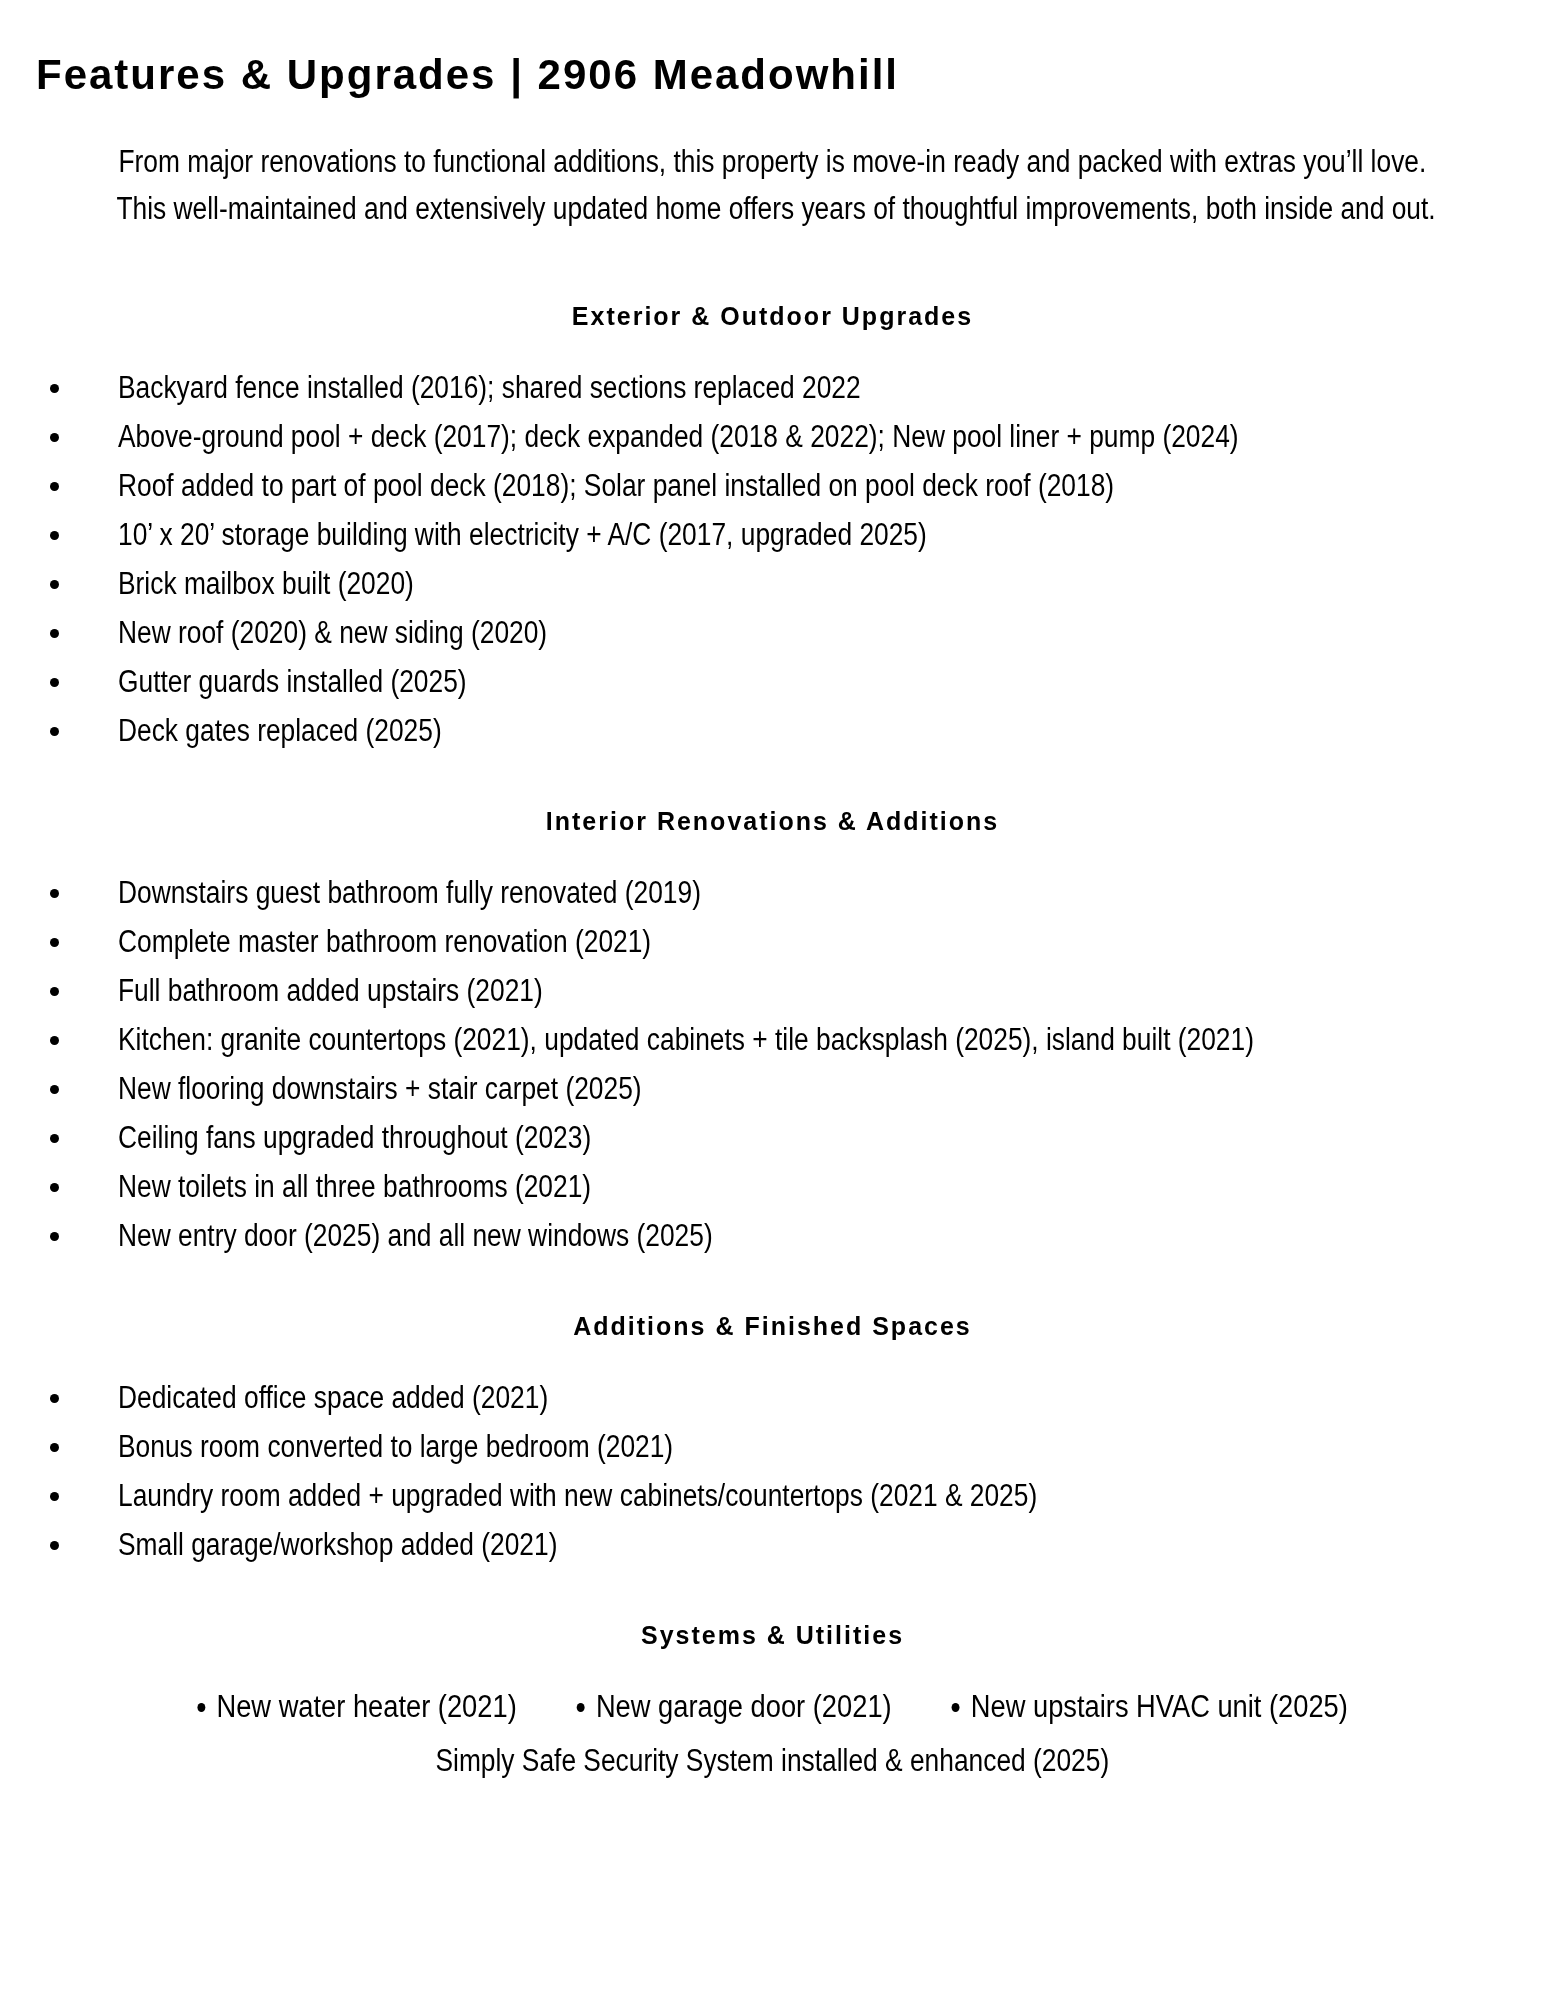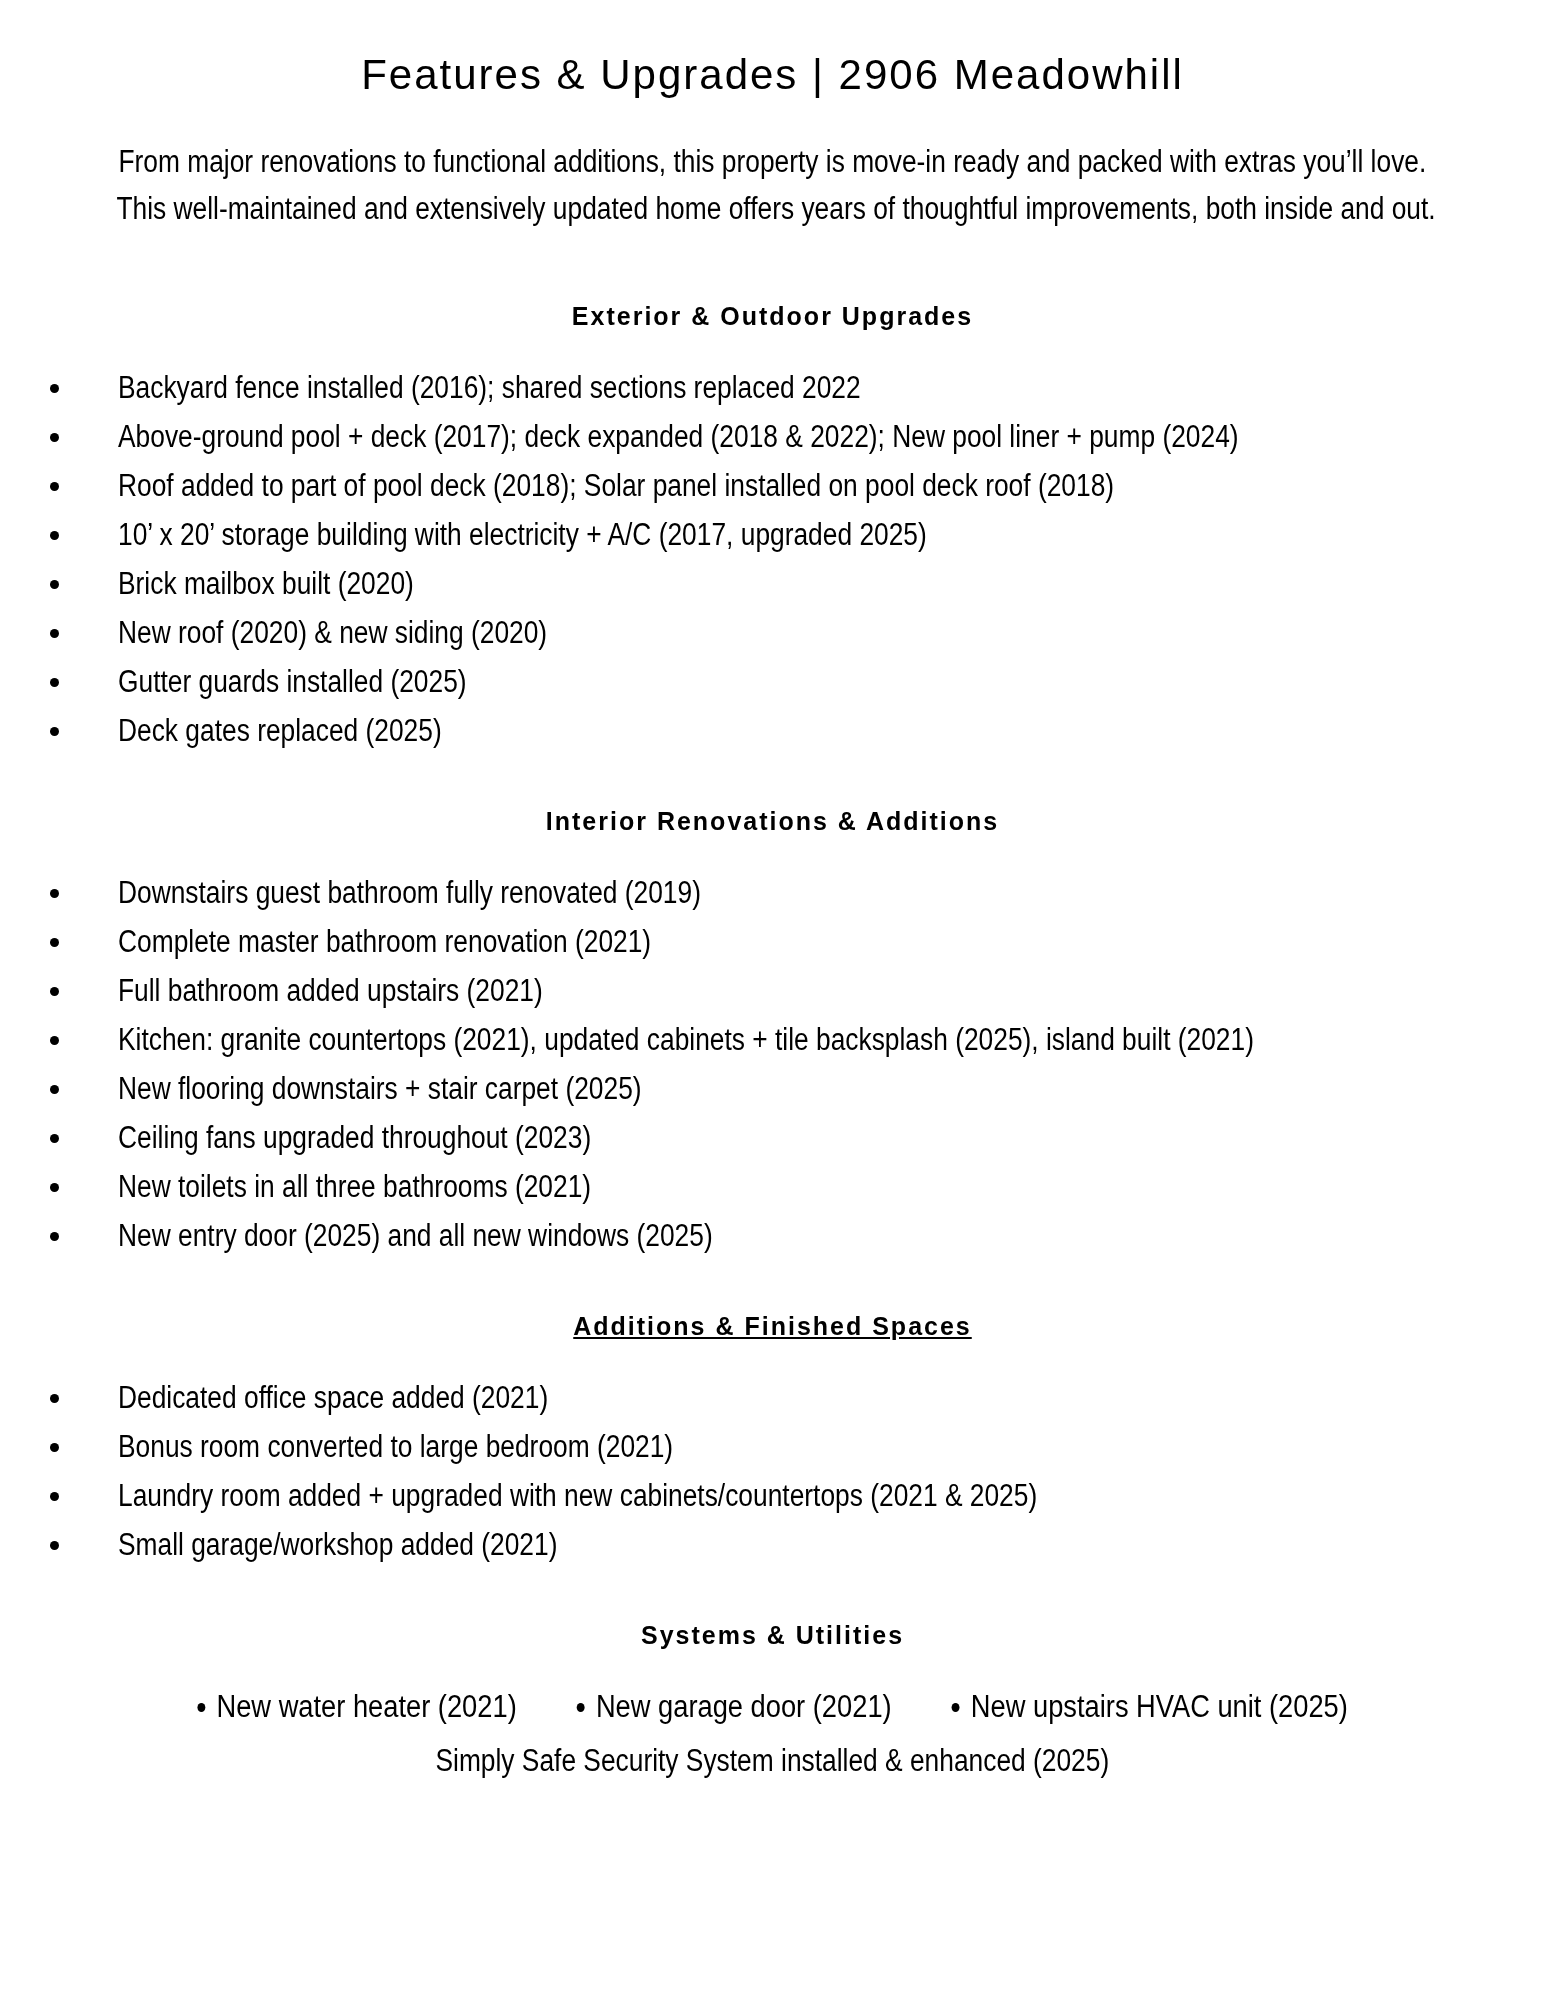--- a/index.html
+++ b/index.html
@@ -10,26 +10,27 @@
     height: 2000px;
     margin: 0 auto;
     background: #ffffff;
     color: #000000;
     font-family: "Liberation Sans", sans-serif;
     overflow: hidden;
   }
   
   .doc-title {
     padding-top: 50px;
-    text-align: center;
+    text-align: left;
     font-size: 42px;
     line-height: 50px;
-    font-weight: 400;
+    font-weight: 700;
     letter-spacing: 2px;
     white-space: nowrap;
+    padding-left: 36px;
   }
   
   .cond-center {
     display: inline-block;
     transform: scaleX(0.85);
     transform-origin: center center;
     white-space: nowrap;
   }
   .cond-left {
     display: inline-block;
@@ -47,21 +48,21 @@
   .section-heading {
     text-align: center;
     font-size: 25px;
     line-height: 40px;
     font-weight: 700;
     letter-spacing: 2px;
     white-space: nowrap;
   }
   .sh-1 { margin-top: 64px; }
   .sh-2 { margin-top: 52px; }
-  .sh-3 { margin-top: 52px; text-decoration: underline; }
+  .sh-3 { margin-top: 52px; }
   .sh-4 { margin-top: 52px; }
   ul.feature-list {
     list-style: none;
     margin-top: 34px;
   }
   ul.feature-list li {
     position: relative;
     padding-left: 118px;
     font-size: 31px;
     line-height: 36px;

